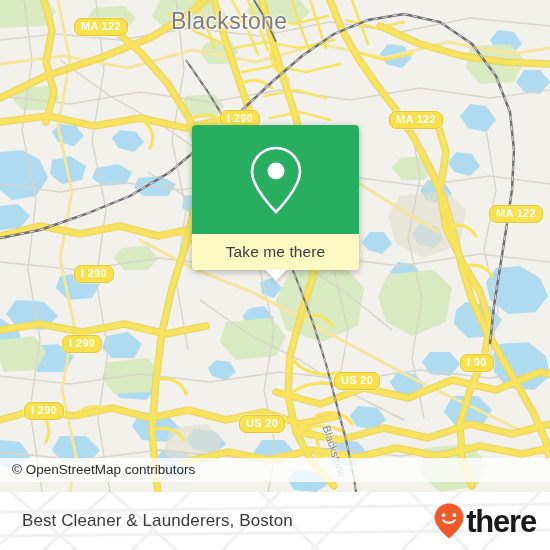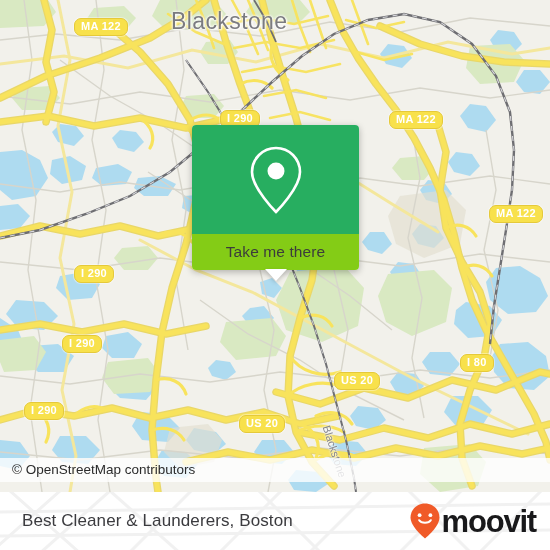--- a/index.html
+++ b/index.html
@@ -110,21 +110,21 @@
   #poi-card-top {
     height: 109px;
     background: #27AE60;
     border-radius: 4px 4px 0 0;
     display: flex;
     align-items: center;
     justify-content: center;
   }
   #poi-card-bottom {
     height: 36px;
-    background: #84cc16;
+    background: #fef9c3;
     border-radius: 0 0 4px 4px;
     display: flex;
     align-items: center;
     justify-content: center;
     position: relative;
   }
   #take-me-there-label {
     color: #3c3c3c;
     font-size: 15.5px;
     font-family: "Liberation Sans", sans-serif;
@@ -398,21 +398,21 @@
     </svg>
 
     <div class="city-label" style="left:171px; top:8px;">Blackstone</div>
 
     <div class="shield" style="left:74px;  top:18px;">MA 122</div>
     <div class="shield" style="left:220px; top:110px;">I 290</div>
     <div class="shield" style="left:389px; top:111px;">MA 122</div>
     <div class="shield" style="left:489px; top:205px;">MA 122</div>
     <div class="shield" style="left:74px;  top:265px;">I 290</div>
     <div class="shield" style="left:62px;  top:335px;">I 290</div>
-    <div class="shield" style="left:460px; top:354px;">I 80</div>
+    <div class="shield" style="left:460px; top:354px;">I 90</div>
     <div class="shield" style="left:334px; top:372px;">US 20</div>
     <div class="shield" style="left:24px;  top:402px;">I 290</div>
     <div class="shield" style="left:239px; top:415px;">US 20</div>
 
     <div class="rail-label" style="left:332px; top:424px; transform: rotate(72deg); transform-origin: 0 0;">Blackstone</div>
 
     <div id="poi-card">
       <div id="poi-card-top">
         <svg width="58" height="72" viewBox="0 0 58 72">
           <path d="M29 4 C 15.7 4, 5 14.7, 5 28 C 5 44, 29 68, 29 68 C 29 68, 53 44, 53 28 C 53 14.7, 42.3 4, 29 4 Z" fill="none" stroke="#ffffff" stroke-width="2.6"></path>
@@ -450,18 +450,18 @@
 
     <div id="footer-inner">
       <div id="place-title">Best Cleaner &amp; Launderers, Boston</div>
       <div id="brand-logo">
         <svg width="30" height="36" viewBox="0 0 30 36">
           <path d="M15 0.5 C 6.9 0.5, 0.5 6.9, 0.5 14.6 C 0.5 24, 15 35.5, 15 35.5 C 15 35.5, 29.5 24, 29.5 14.6 C 29.5 6.9, 23.1 0.5, 15 0.5 Z" fill="#F05A28"></path>
           <circle cx="9.6" cy="12.2" r="1.9" fill="#ffffff"></circle>
           <circle cx="20.4" cy="12.2" r="1.9" fill="#ffffff"></circle>
           <path d="M9.2 17.2 C 11.2 20.6, 18.8 20.6, 20.8 17.2" fill="none" stroke="#ffffff" stroke-width="2" stroke-linecap="round"></path>
         </svg>
-        <span id="brand-name">moovit</span>
+        <span id="brand-name">there</span>
       </div>
     </div>
   </div>
 
 </div>
 
 </body></html>

